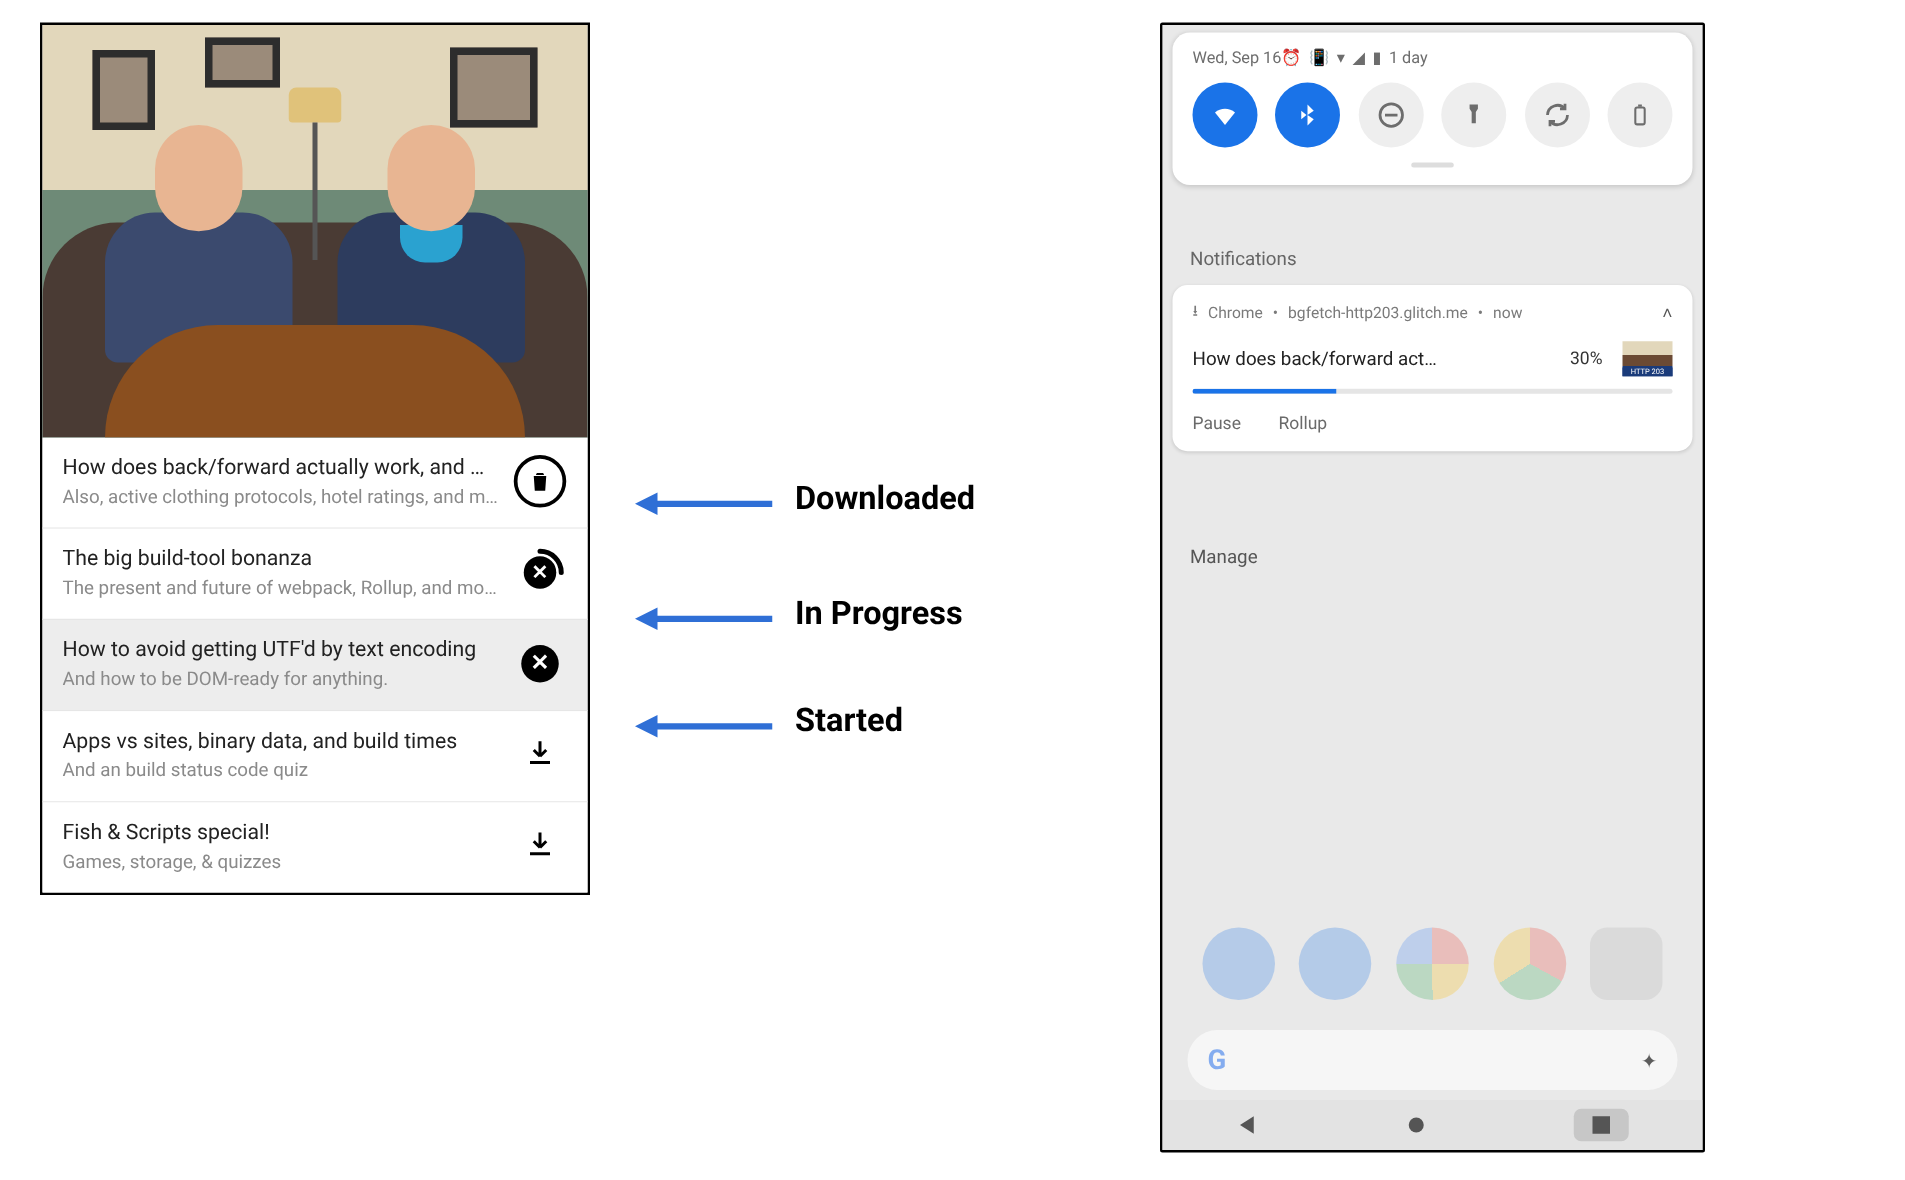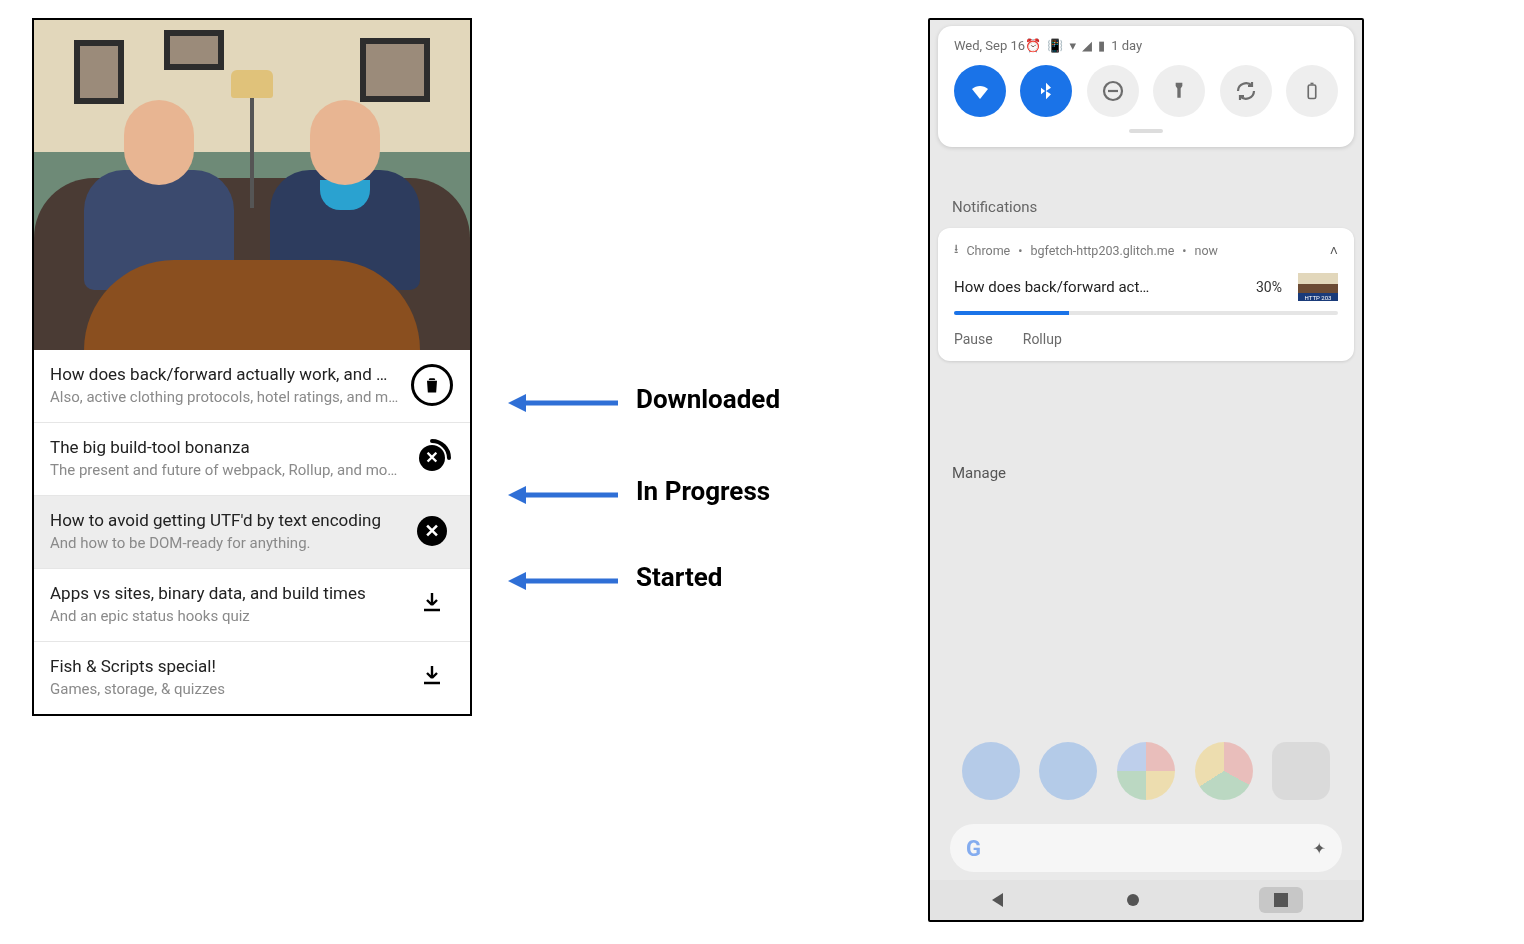--- a/index.html
+++ b/index.html
@@ -124,21 +124,21 @@
     .notif-top{display:flex;align-items:center;gap:8px;font-size:12.5px;color:#7a7a7a;}
     .notif-top .caret{margin-left:auto;font-size:14px;color:#555;}
     .notif-body{display:flex;align-items:center;margin-top:12px;gap:10px;}
     .notif-title{font-size:15px;color:#222;flex:1;white-space:nowrap;overflow:hidden;text-overflow:ellipsis;}
     .notif-pct{font-size:14px;color:#333;margin-right:6px;}
     .notif-thumb{width:40px;height:28px;background:linear-gradient(#e2d7bb 0 40%,#6b4a34 40% 70%,#1a3b7a 70%);position:relative;font-size:6px;color:#fff;}
     .notif-thumb::after{content:"HTTP 203";position:absolute;bottom:0;left:0;right:0;background:#1a3b7a;color:#fff;font-size:6px;text-align:center;}
     .notif-bar{height:4px;background:#e5e5e5;border-radius:2px;margin-top:10px;overflow:hidden;}
     .notif-bar .fill{height:100%;background:#1a73e8;}
     .notif-actions{display:flex;gap:30px;margin-top:16px;font-size:14px;color:#6a6a6a;}
-    .manage{position:absolute;top:416px;left:22px;font-size:15px;color:#555;margin-top:28px;}
+    .manage{position:absolute;top:416px;left:22px;font-size:15px;color:#555;}
 
   </style>
 </head>
 <body>
 
 <div class="app-panel">
   <div class="hero">
     <div class="frame f1"></div>
     <div class="frame f2"></div>
     <div class="frame f3"></div>
@@ -190,21 +190,21 @@
       <div class="title">How to avoid getting UTF'd by text encoding</div>
       <div class="sub">And how to be DOM-ready for anything.</div>
     </div>
     <div class="action">
           <div class="ico-x" style="width:30px;height:30px;font-size:18px">✕</div>
         </div>
       </div>
       <div class="item">
         <div class="texts">
       <div class="title">Apps vs sites, binary data, and build times</div>
-      <div class="sub">And an epic status hooks quiz</div>
+      <div class="sub">And an build status code quiz</div>
     </div>
     <div class="action">
           <div class="ico-dl"><svg viewBox="0 0 24 24">
               <path d="M12 3v12m0 0l-5-5m5 5l5-5M4 20h16"></path>
             </svg></div>
         </div>
       </div>
       <div class="item">
         <div class="texts">
       <div class="title">Fish &amp; Scripts special!</div>

